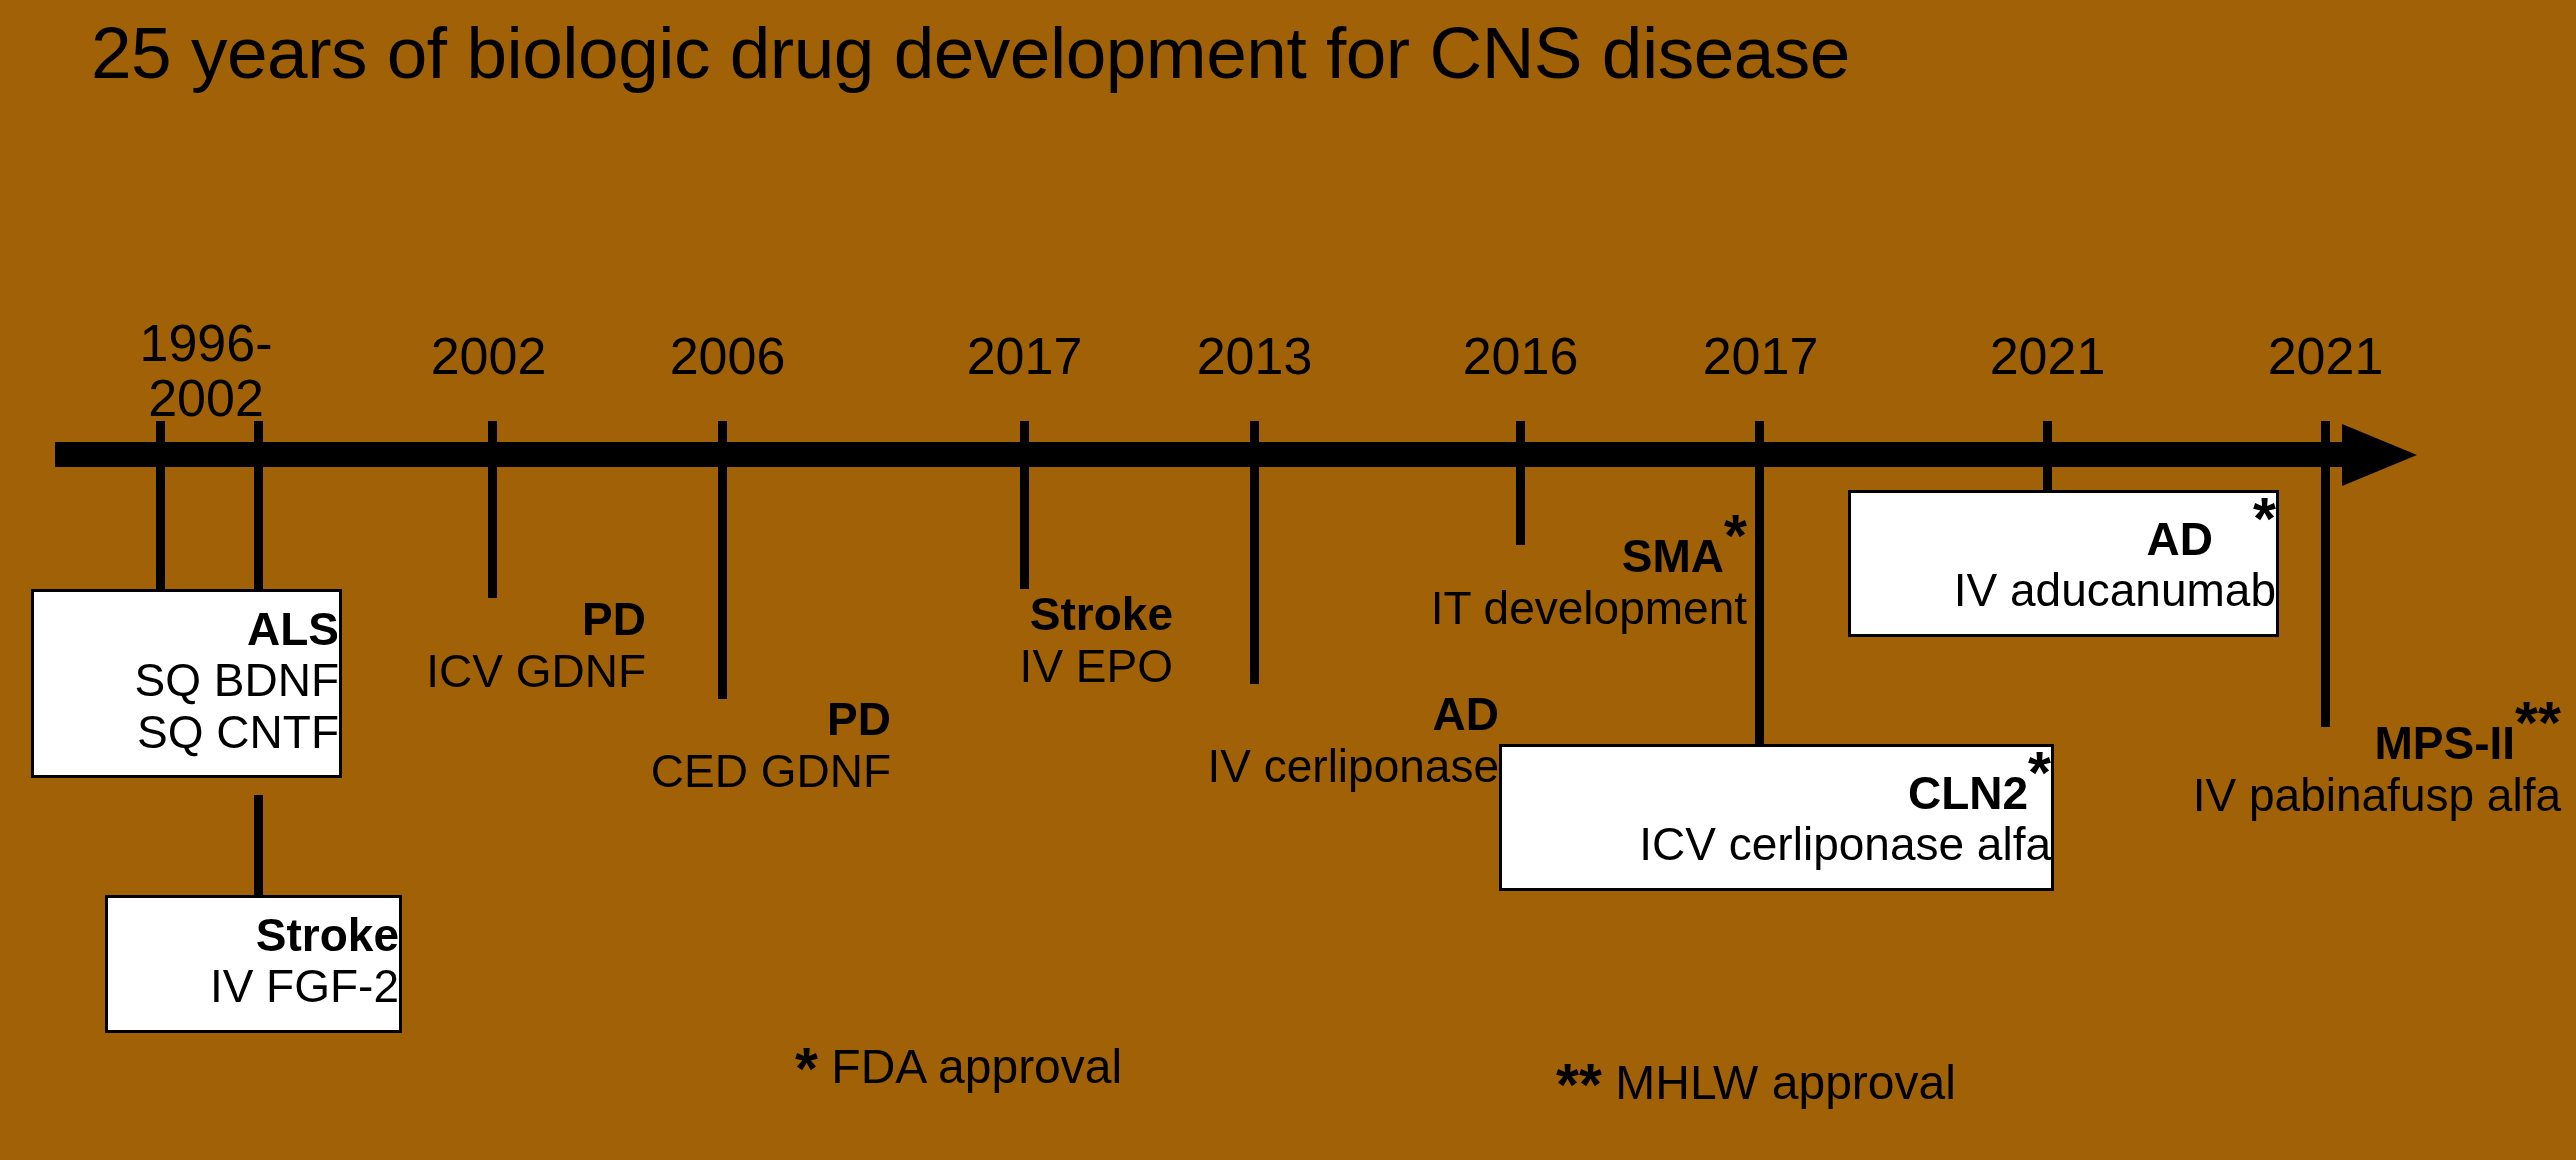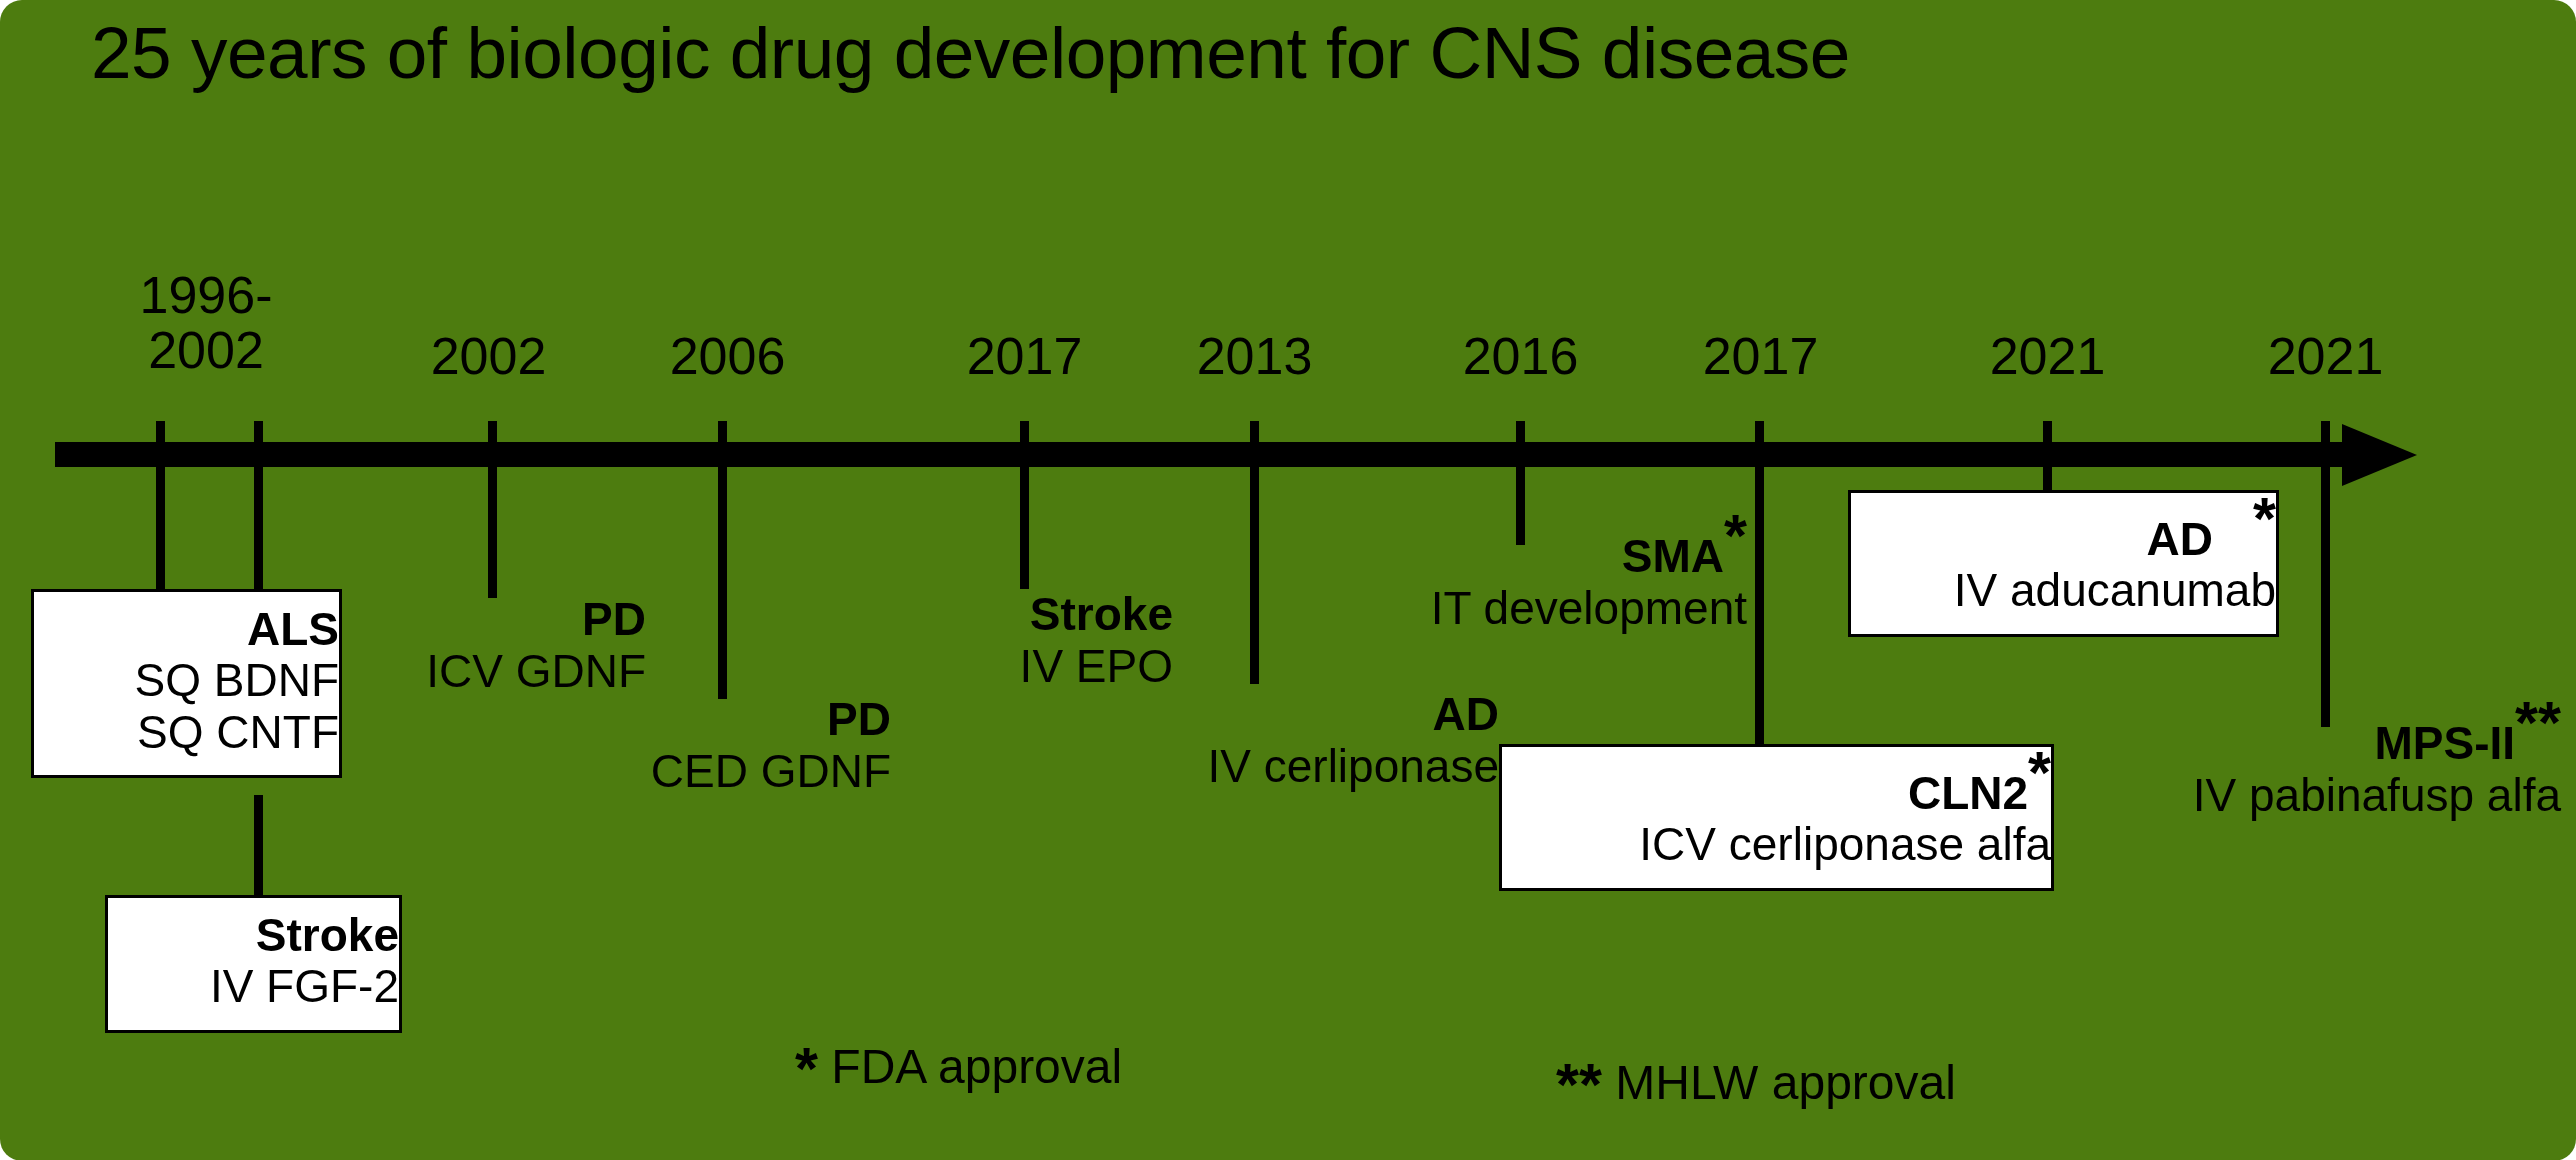--- a/index.html
+++ b/index.html
@@ -8,23 +8,22 @@
     background: #ffffff;
   }
   body {
     font-family: "Liberation Sans", sans-serif;
     color: #000000;
   }
   #page {
     position: relative;
     width: 2576px;
     height: 1161px;
-    background: #4d7c0f;
+    background: #a16207;
     overflow: hidden;
-    border-radius: 22px;
   }
 
   
   #title {
     position: absolute;
     left: 91px;
     top: 15.3px;
     font-size: 73px;
     line-height: 1.05;
     letter-spacing: -0.5px;
@@ -64,20 +63,21 @@
     position: absolute;
     font-size: 52px;
     line-height: 1.02;
     text-align: center;
     white-space: nowrap;
     color: #000;
   }
   .year.two-line {
     white-space: normal;
     line-height: 1.05;
+    margin-top: 48px;
   }
 
   
   .event {
     position: absolute;
     text-align: right;
     color: #000;
   }
   .event .ev-title {
     font-size: 46px;

